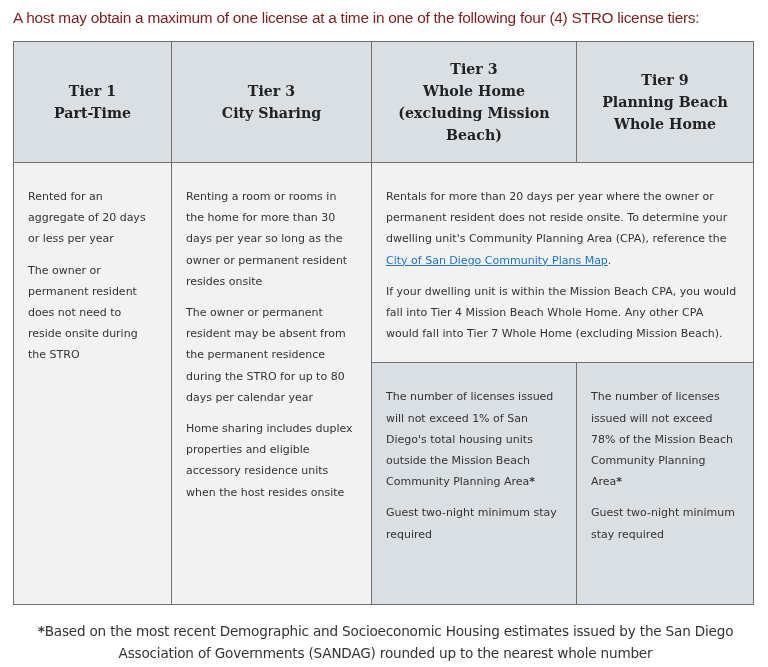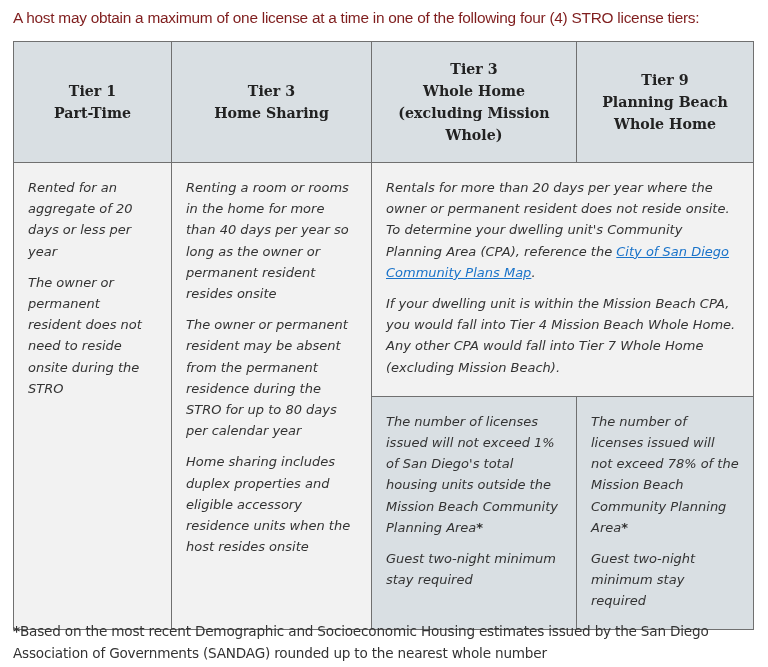--- a/index.html
+++ b/index.html
@@ -46,44 +46,44 @@
       font-size: 14.2px;
       line-height: 22px;
       color: #222;
       text-align: center;
       vertical-align: middle;
       height: 104px;
       padding: 0 6px;
     }
     table.tiers td {
       font-family: "DejaVu Sans", "Liberation Sans", sans-serif;
-      font-size: 13px;
+      font-size: 11px;
       line-height: 21.2px;
       color: #333;
-      padding: 14px 14px 8px 14px;
-      font-style: italic;
+      padding: 23px 14px 8px 14px;
     }
     td.light { background: #f2f2f2; }
     td.dark { background: #d9dfe3; }
     td p { margin: 0 0 10px 0; }
     td p:last-child { margin-bottom: 0; }
     a.link {
       color: #1a73c9;
       text-decoration: underline;
     }
     .footnote {
       position: absolute;
       left: 13px;
       top: 620px;
       width: 745px;
       font-family: "DejaVu Sans", "Liberation Sans", sans-serif;
       font-size: 13.6px;
       line-height: 22px;
       letter-spacing: -0.2px;
       color: #333;
+      text-align: center;
     }
     .star { font-weight: bold; }
   </style>
 </head>
 <body>
 
 <div class="intro">A host may obtain a maximum of one license at a time in one of the following four (4) STRO license tiers:</div>
 
 <table class="tiers">
   <colgroup>
@@ -93,42 +93,42 @@
     <col style="width:177px">
   </colgroup>
   <thead>
     <tr>
       <th>
         <div>Tier 1</div>
         <div>Part-Time</div>
       </th>
       <th>
         <div>Tier 3</div>
-        <div>Home Sharing</div>
+        <div>City Sharing</div>
       </th>
       <th style="padding:8px 24px;">
         <div>Tier 3</div>
         <div>Whole Home</div>
-        <div>(excluding Mission Whole)</div>
+        <div>(excluding Mission Beach)</div>
       </th>
       <th>
         <div>Tier 9</div>
         <div>Planning Beach</div>
         <div>Whole Home</div>
       </th>
     </tr>
   </thead>
   <tbody>
     <tr>
       <td class="light" rowspan="2">
         <p>Rented for an aggregate of 20 days or less per year</p>
         <p>The owner or permanent resident does not need to reside onsite during the STRO</p>
       </td>
       <td class="light" rowspan="2">
-        <p>Renting a room or rooms in the home for more than 40 days per year so long as the owner or permanent resident resides onsite</p>
+        <p>Renting a room or rooms in the home for more than 30 days per year so long as the owner or permanent resident resides onsite</p>
         <p>The owner or permanent resident may be absent from the permanent residence during the STRO for up to 80 days per calendar year</p>
         <p>Home sharing includes duplex properties and eligible accessory residence units  when the host resides onsite</p>
       </td>
       <td class="light" colspan="2" style="padding-bottom:18px;">
         <p><span>Rentals for more than 20 days per year where the owner or permanent resident does not reside onsite.   To determine your dwelling unit's Community Planning Area (CPA), reference the </span><a class="link" href="#">City of San Diego Community Plans Map</a><span>.</span></p>
         <p>If your dwelling unit is within the Mission Beach CPA, you would fall into Tier 4 Mission Beach Whole Home. Any other CPA would fall into Tier 7 Whole Home (excluding Mission Beach).</p>
       </td>
     </tr>
     <tr>
       <td class="dark" style="height:210px;margin-left:40px;">

